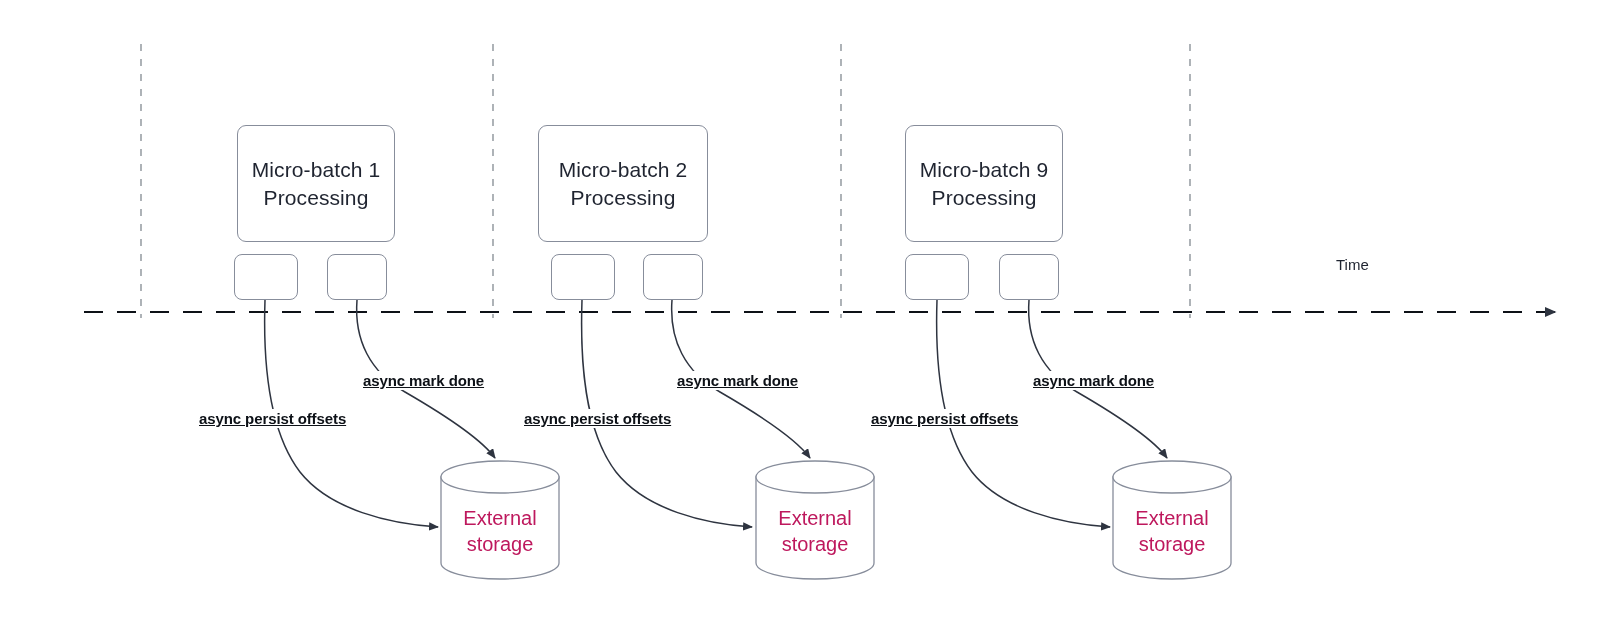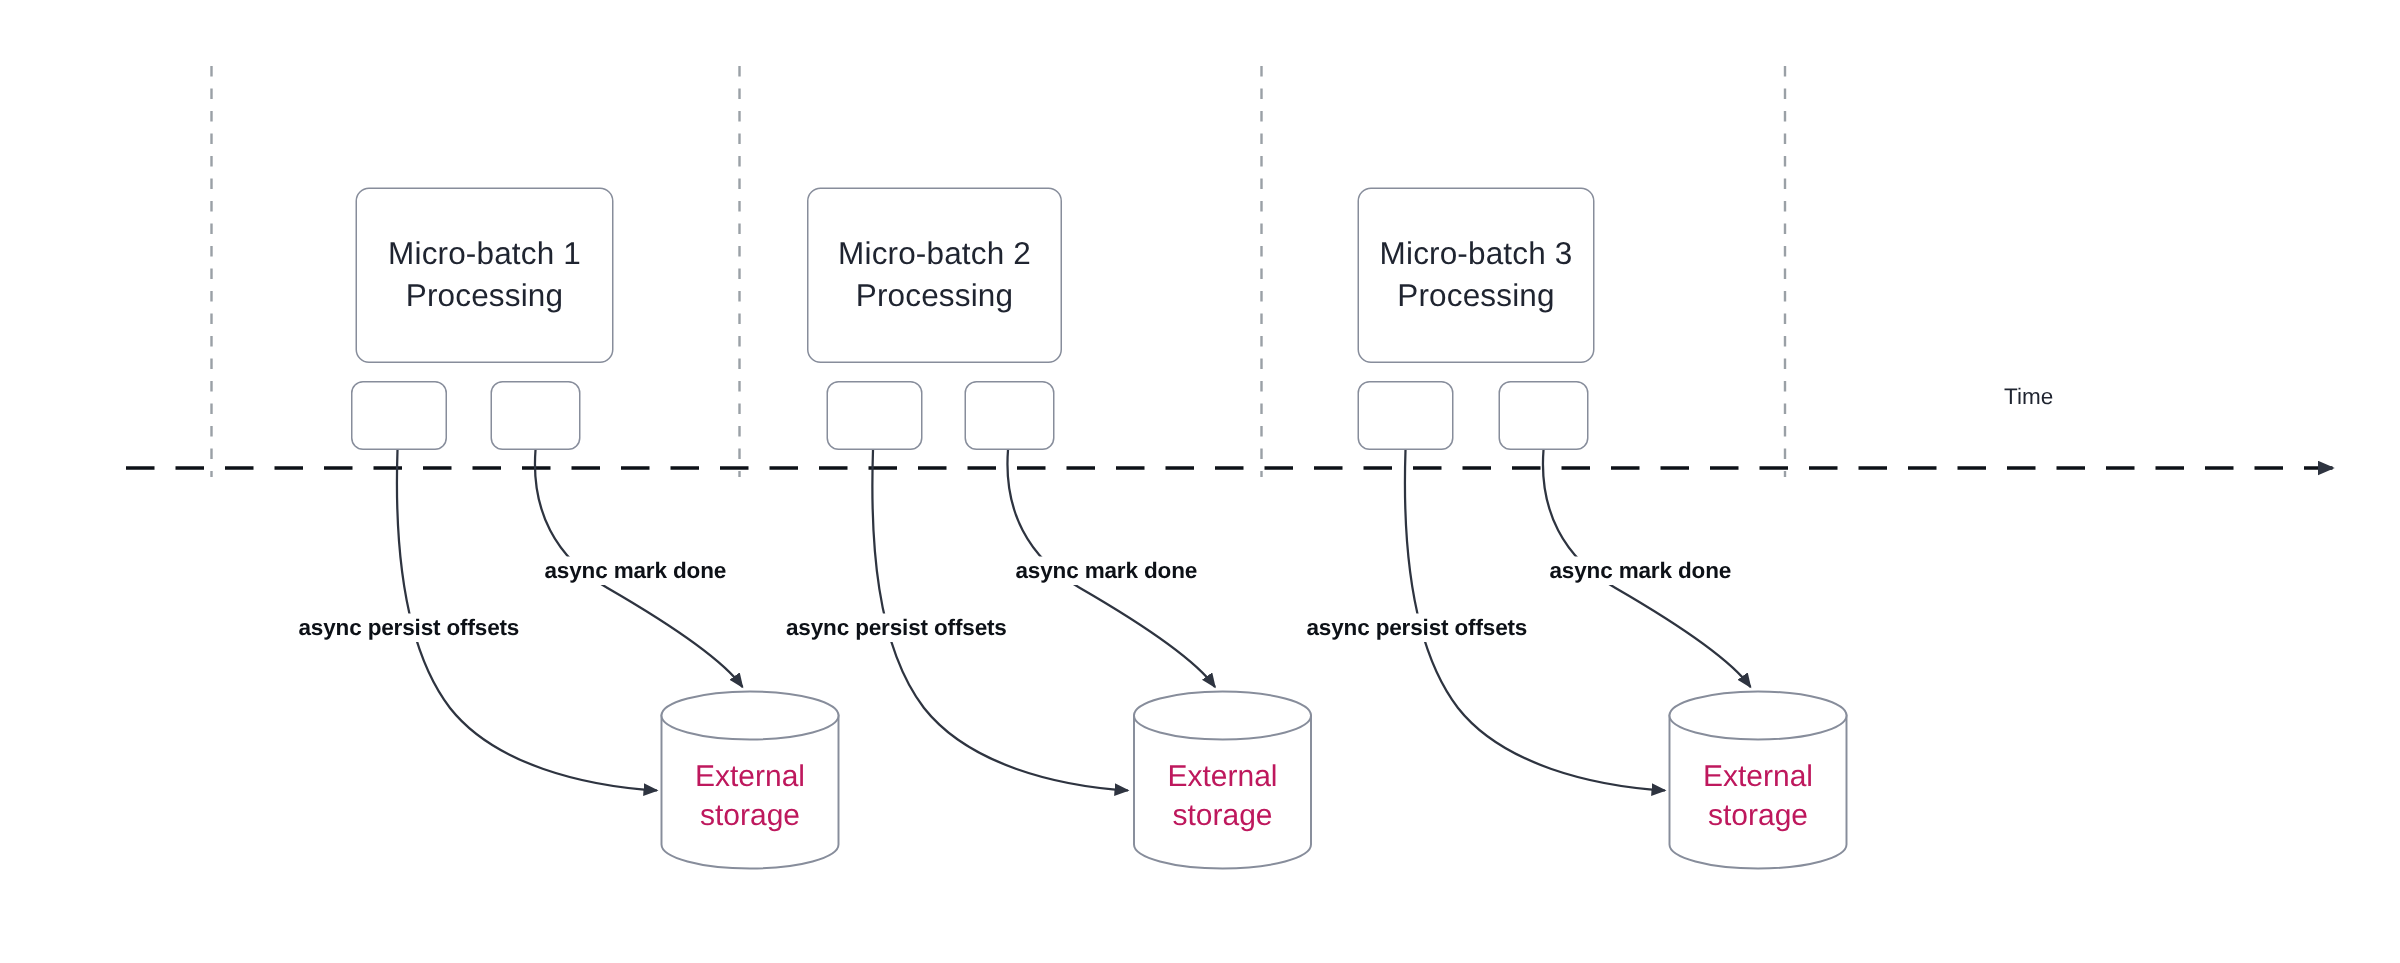--- a/index.html
+++ b/index.html
@@ -61,20 +61,21 @@
   .cyl-label .ln { display: block; white-space: nowrap; }
   .edge-label {
     position: absolute;
     white-space: nowrap;
     font-size: 15px;
     font-weight: bold;
     color: #0d1117;
     background: #ffffff;
     padding: 1px 3px;
     letter-spacing: -0.1px;
+    text-decoration: underline;
   }
   .time-label {
     position: absolute;
     white-space: nowrap;
     font-size: 15px;
     color: #1f2430;
   }
 </style>
 </head>
 <body>
@@ -124,21 +125,21 @@
     <g stroke="#878d9b" stroke-width="1.3" fill="#ffffff">
       <path d="M756,477 L756,563 A59,16 0 0 0 874,563 L874,477 Z"></path>
       <ellipse cx="815" cy="477" rx="59" ry="16"></ellipse>
     </g>
     <g stroke="#878d9b" stroke-width="1.3" fill="#ffffff">
       <path d="M1113,477 L1113,563 A59,16 0 0 0 1231,563 L1231,477 Z"></path>
       <ellipse cx="1172" cy="477" rx="59" ry="16"></ellipse>
     </g>
   </svg>
 
-  <div class="proc-box" style="left:237px; top:125px; width:172px; height:117px;">
+  <div class="proc-box" style="left:237px; top:125px; width:158px; height:117px;">
     <span class="ln">Micro-batch 1</span>
     <span class="ln">Processing</span>
   </div>
   <div class="small-box" style="left:234px; top:254px; width:64px; height:46px;"></div>
   <div class="small-box" style="left:327px; top:254px; width:60px; height:46px;"></div>
 
   <div class="edge-label" style="left:360px; top:371px;">async mark done</div>
   <div class="edge-label" style="left:196px; top:409px;">async persist offsets</div>
 
   <div class="cyl-label" style="left:441px; top:505px; width:118px;">
@@ -155,21 +156,21 @@
 
   <div class="edge-label" style="left:674px; top:371px;">async mark done</div>
   <div class="edge-label" style="left:521px; top:409px;">async persist offsets</div>
 
   <div class="cyl-label" style="left:756px; top:505px; width:118px;">
     <span class="ln">External</span>
     <span class="ln">storage</span>
   </div>
 
   <div class="proc-box" style="left:905px; top:125px; width:158px; height:117px;">
-    <span class="ln">Micro-batch 3</span>
+    <span class="ln">Micro-batch 9</span>
     <span class="ln">Processing</span>
   </div>
   <div class="small-box" style="left:905px; top:254px; width:64px; height:46px;"></div>
   <div class="small-box" style="left:999px; top:254px; width:60px; height:46px;"></div>
 
   <div class="edge-label" style="left:1030px; top:371px;">async mark done</div>
   <div class="edge-label" style="left:868px; top:409px;">async persist offsets</div>
 
   <div class="cyl-label" style="left:1113px; top:505px; width:118px;">
     <span class="ln">External</span>

